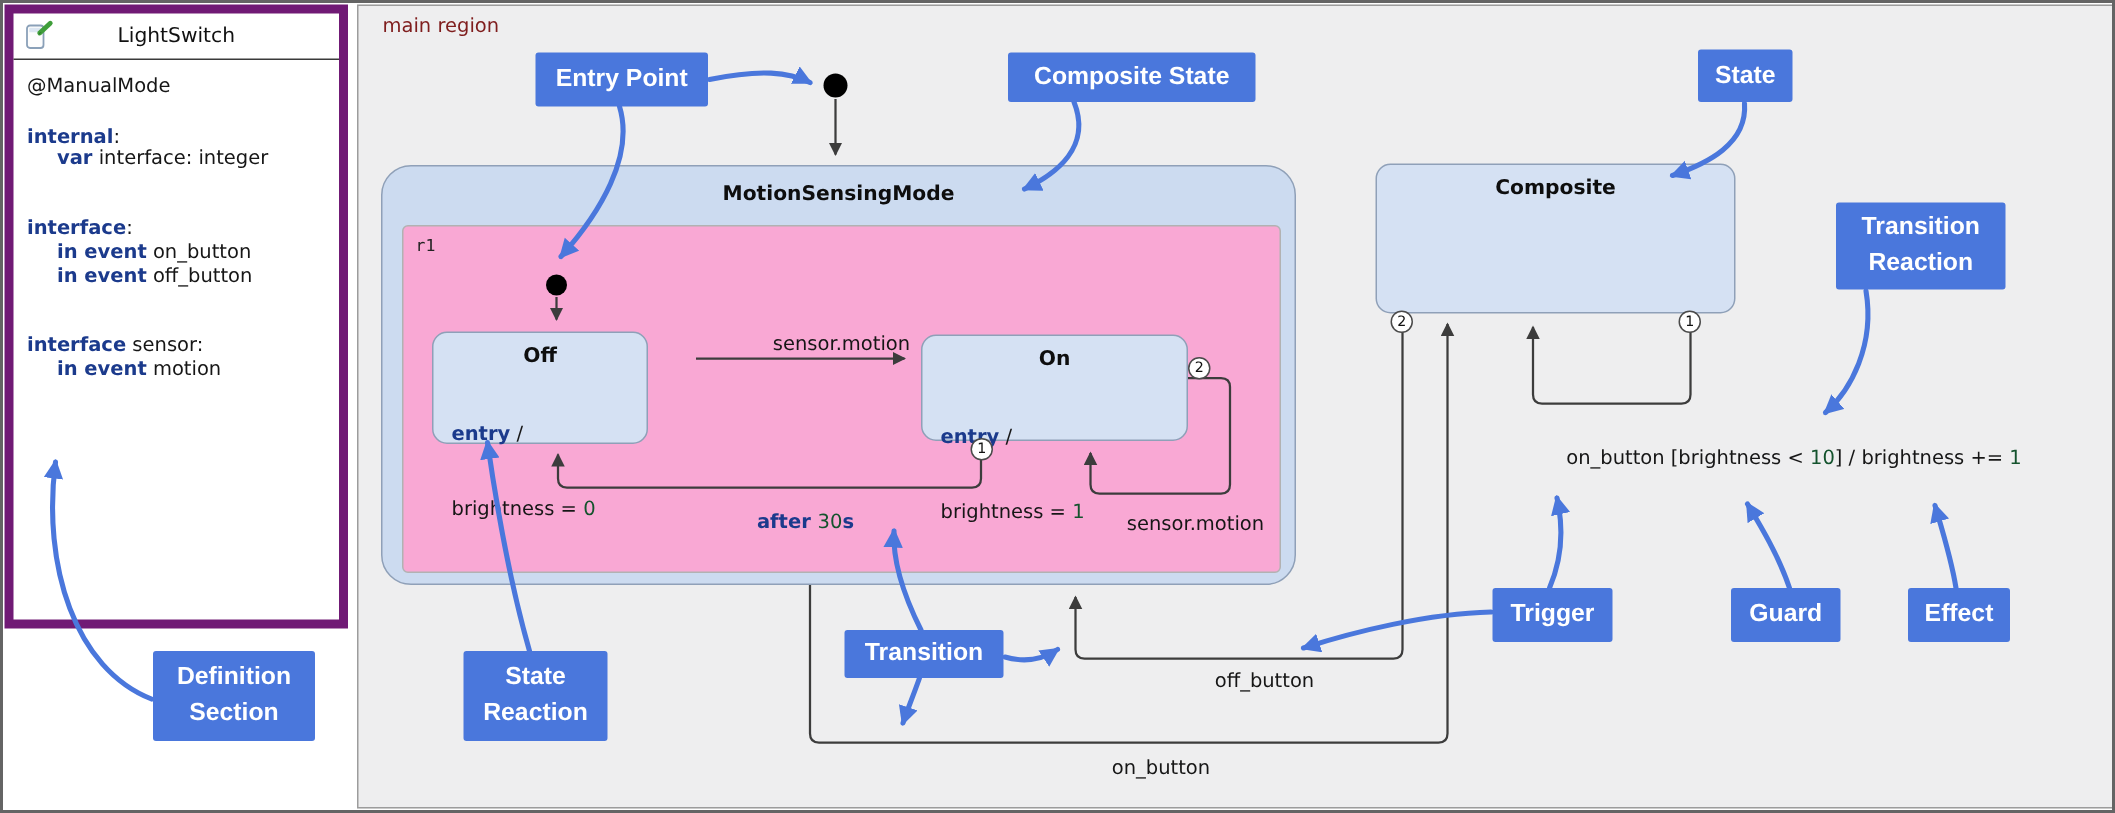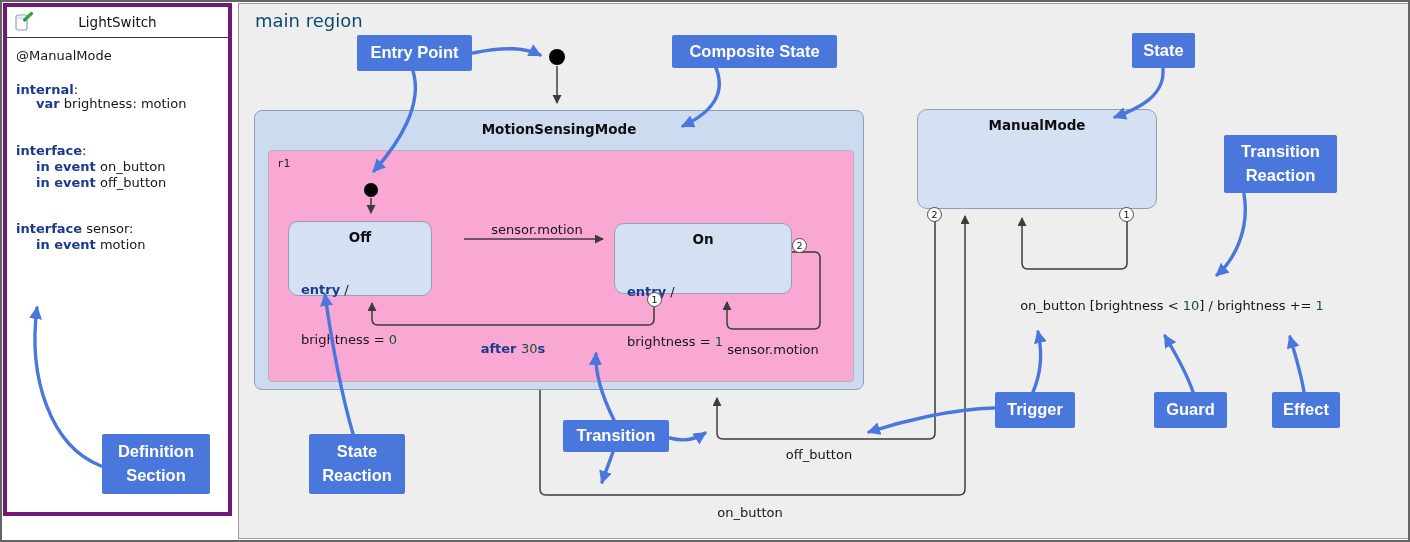--- a/index.html
+++ b/index.html
@@ -1,43 +1,43 @@
 <!DOCTYPE html>
 <html><head>
 <meta charset="utf-8">
 <style>
   html,body{margin:0;padding:0;background:#ffffff;font-family:"DejaVu Sans",sans-serif;}
   .stage{position:relative;width:1410px;height:542px;box-sizing:border-box;border:2px solid #646464;background:#ffffff;overflow:hidden;}
 
   
-  .left-panel{position:absolute;left:1px;top:1px;width:229px;height:513px;background:#ffffff;border:4px solid #701a75;box-sizing:border-box;}
+  .left-panel{position:absolute;left:1px;top:1px;width:229px;height:416px;background:#ffffff;border:6px solid #701a75;box-sizing:border-box;}
   .panel-header{position:relative;height:30px;border-bottom:1px solid #3a3a3a;}
   .panel-title{position:absolute;left:0;top:7px;width:100%;text-align:center;font-size:13.5px;color:#111;}
   .panel-icon{position:absolute;left:6px;top:4px;width:22px;height:22px;}
   .def-line{position:absolute;left:9px;font-size:13px;white-space:pre;}
   .def-line.indent{left:29px;}
   .seg-kw{color:#1b3a8c;font-weight:bold;}
   .seg-plain{color:#161616;}
   .seg-lit{color:#14532d;}
 
   
   .main-region{position:absolute;left:236px;top:1px;width:1171px;height:536px;background:#eeeeef;border:1px solid #9c9c9c;box-sizing:border-box;}
-  .main-region-label{position:absolute;left:253px;top:8px;font-size:18px;color:#0c4a6e;z-index:2;}
+  .main-region-label{position:absolute;left:253px;top:8px;font-size:13px;color:#7f1d1d;z-index:2;}
 
   
   .state{position:absolute;background:#d5e1f3;border:1px solid #8fa0b8;border-radius:10px;box-sizing:border-box;z-index:2;}
   .state-title{text-align:center;font-weight:bold;font-size:13.5px;color:#0e0e0e;margin-top:7px;}
   .state-body{position:absolute;left:12px;top:27px;font-size:13px;line-height:16.5px;white-space:pre;}
-  .composite{position:absolute;left:252px;top:108px;width:610px;height:280px;background:#ccdbf0;border:1px solid #8fa0b8;border-radius:8px;box-sizing:border-box;z-index:1;}
+  .composite{position:absolute;left:252px;top:108px;width:610px;height:280px;background:#ccdbf0;border:1px solid #8fa0b8;border-radius:20px;box-sizing:border-box;z-index:1;}
   .composite-title{text-align:center;font-weight:bold;font-size:13.5px;color:#0e0e0e;margin-top:10px;}
   .region{position:absolute;left:13px;top:39px;width:586px;height:232px;background:#f9a8d4;border:1px solid #b2b2b2;border-radius:4px;box-sizing:border-box;}
   .region-name{position:absolute;left:8px;top:6px;font-family:"DejaVu Sans Mono",monospace;font-size:11px;color:#222;}
 
   
-  .tr-label{position:absolute;font-size:13px;color:#161616;text-align:center;z-index:3;white-space:pre;}
+  .tr-label{position:absolute;font-size:13px;color:#161616;text-align:center;z-index:3;white-space:pre;margin-left:24px;}
 
   
   .badge{position:absolute;width:15px;height:15px;border-radius:50%;background:#ffffff;border:1px solid #4a4a4a;box-sizing:border-box;font-size:9.5px;color:#111;text-align:center;line-height:13px;z-index:7;}
 
   
   .ann-label{position:absolute;background:#4a77dc;color:#ffffff;font-family:"Liberation Sans",sans-serif;font-weight:bold;font-size:16.5px;text-align:center;border-radius:2px;z-index:8;white-space:pre-line;display:flex;align-items:center;justify-content:center;line-height:1.45;}
 
   .overlay{position:absolute;left:0;top:0;width:1410px;height:542px;z-index:6;pointer-events:none;}
 </style>
 <title>LightSwitch</title></head>
@@ -50,21 +50,21 @@
       <svg class="panel-icon" viewBox="0 0 22 22">
         <rect x="3" y="4" width="11" height="15" rx="2" fill="#fdfdfd" stroke="#8aa0b8" stroke-width="1.2"></rect>
         <rect x="4.5" y="5.5" width="8" height="3" fill="#dce6f2"></rect>
         <path d="M11.5 9 L18.5 2.5" stroke="#3f9e3a" stroke-width="3.2" stroke-linecap="round"></path>
         <path d="M11 10.2 L12.8 8.4 L11.2 8.8 Z" fill="#2a6e28"></path>
       </svg>
       <span class="panel-title">LightSwitch</span>
     </div>
     <div class="def-line" style="top:41px"><span class="seg-plain">@ManualMode</span></div>
     <div class="def-line" style="top:75px"><span class="seg-kw">internal</span><span class="seg-plain">:</span></div>
-    <div class="def-line indent" style="top:89px"><span class="seg-kw">var</span><span class="seg-plain"> brightness: motion</span></div>
+    <div class="def-line indent" style="top:89px"><span class="seg-kw">var</span><span class="seg-plain"> interface: integer</span></div>
     <div class="def-line" style="top:136px"><span class="seg-kw">interface</span><span class="seg-plain">:</span></div>
     <div class="def-line indent" style="top:152px"><span class="seg-kw">in event</span><span class="seg-plain"> on_button</span></div>
     <div class="def-line indent" style="top:168px"><span class="seg-kw">in event</span><span class="seg-plain"> off_button</span></div>
     <div class="def-line" style="top:214px"><span class="seg-kw">interface</span><span class="seg-plain"> sensor:</span></div>
     <div class="def-line indent" style="top:230px"><span class="seg-kw">in event</span><span class="seg-plain"> motion</span></div>
   </div>
 
   <div class="main-region"></div>
   <div class="main-region-label">main region</div>
 
@@ -85,21 +85,21 @@
 
   <div class="state" style="left:612px;top:221px;width:178px;height:71px;">
     <div class="state-title">On</div>
     <div class="state-body">
       <div><span class="seg-kw">entry</span><span class="seg-plain"> /</span></div>
       <div><span class="seg-plain">brightness = </span><span class="seg-lit">1</span></div>
     </div>
   </div>
 
   <div class="state" style="left:915px;top:107px;width:240px;height:100px;">
-    <div class="state-title">ManualMode</div>
+    <div class="state-title">Composite</div>
   </div>
 
   <div class="tr-label" style="left:462px;top:220px;width:146px;">sensor.motion</div>
   <div class="tr-label" style="left:696px;top:340px;width:150px;">sensor.motion</div>
   <div class="tr-label" style="left:436px;top:339px;width:150px;"><span class="seg-kw">after </span><span class="seg-lit">30</span><span class="seg-kw">s</span></div>
   <div class="tr-label" style="left:1003px;top:296px;width:334px;"><span class="seg-plain">on_button [brightness &lt; </span><span class="seg-lit">10</span><span class="seg-plain">] / brightness += </span><span class="seg-lit">1</span></div>
   <div class="tr-label" style="left:742px;top:445px;width:150px;">off_button</div>
   <div class="tr-label" style="left:673px;top:503px;width:150px;">on_button</div>
 
   <div class="badge" style="left:790px;top:236px;">2</div>

